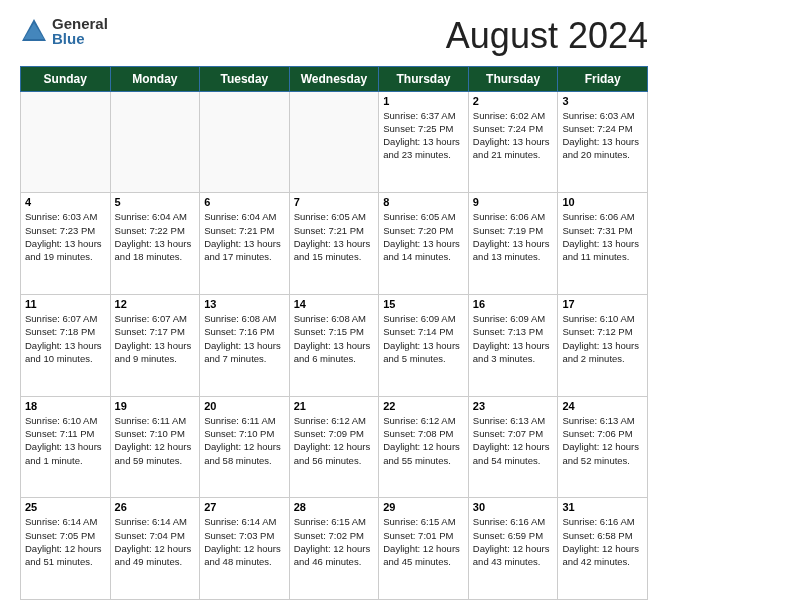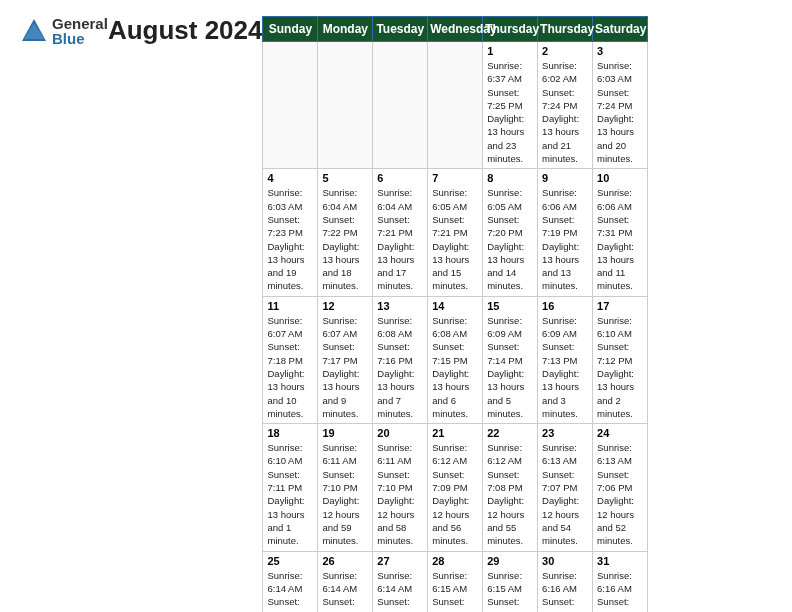--- a/index.html
+++ b/index.html
@@ -8,21 +8,21 @@
       background: #fff;
       width: 792px;
       height: 612px;
       overflow: hidden;
     }
     .page {
       width: 660px;
       height: 612px;
       padding: 16px 12px 12px 20px;
       display: flex;
-      flex-direction: row;
+      flex-direction: column;
     }
     .header {
       display: flex;
       justify-content: space-between;
       align-items: flex-start;
       margin-bottom: 10px;
     }
     .logo {
       display: flex;
       align-items: center;
@@ -44,22 +44,22 @@
       color: #2e6da4;
     }
     .logo-icon {
       width: 28px;
       height: 28px;
     }
     .title-block {
       text-align: right;
     }
     .month-year {
-      font-size: 26px;
-      font-weight: bold;
+      font-size: 36px;
+      font-weight: normal;
       color: #222;
       line-height: 1.1;
     }
     .location {
       font-size: 16px;
       color: #444;
     }
     .calendar {
       flex: 1;
       border: 1px solid #ccc;
@@ -121,21 +121,21 @@
   <table class="calendar">
     <thead>
       <tr>
 
       <th>Sunday</th>
           <th>Monday</th>
           <th>Tuesday</th>
           <th>Wednesday</th>
           <th>Thursday</th>
           <th>Thursday</th>
-          <th>Saturday</th>
+          <th>Friday</th>
         </tr>
     </thead>
     <tbody id="calendar-body">
 
     <tr>
           <td class="empty"></td>
           <td class="empty"></td>
           <td class="empty"></td>
           <td class="empty"></td>
           <td>

